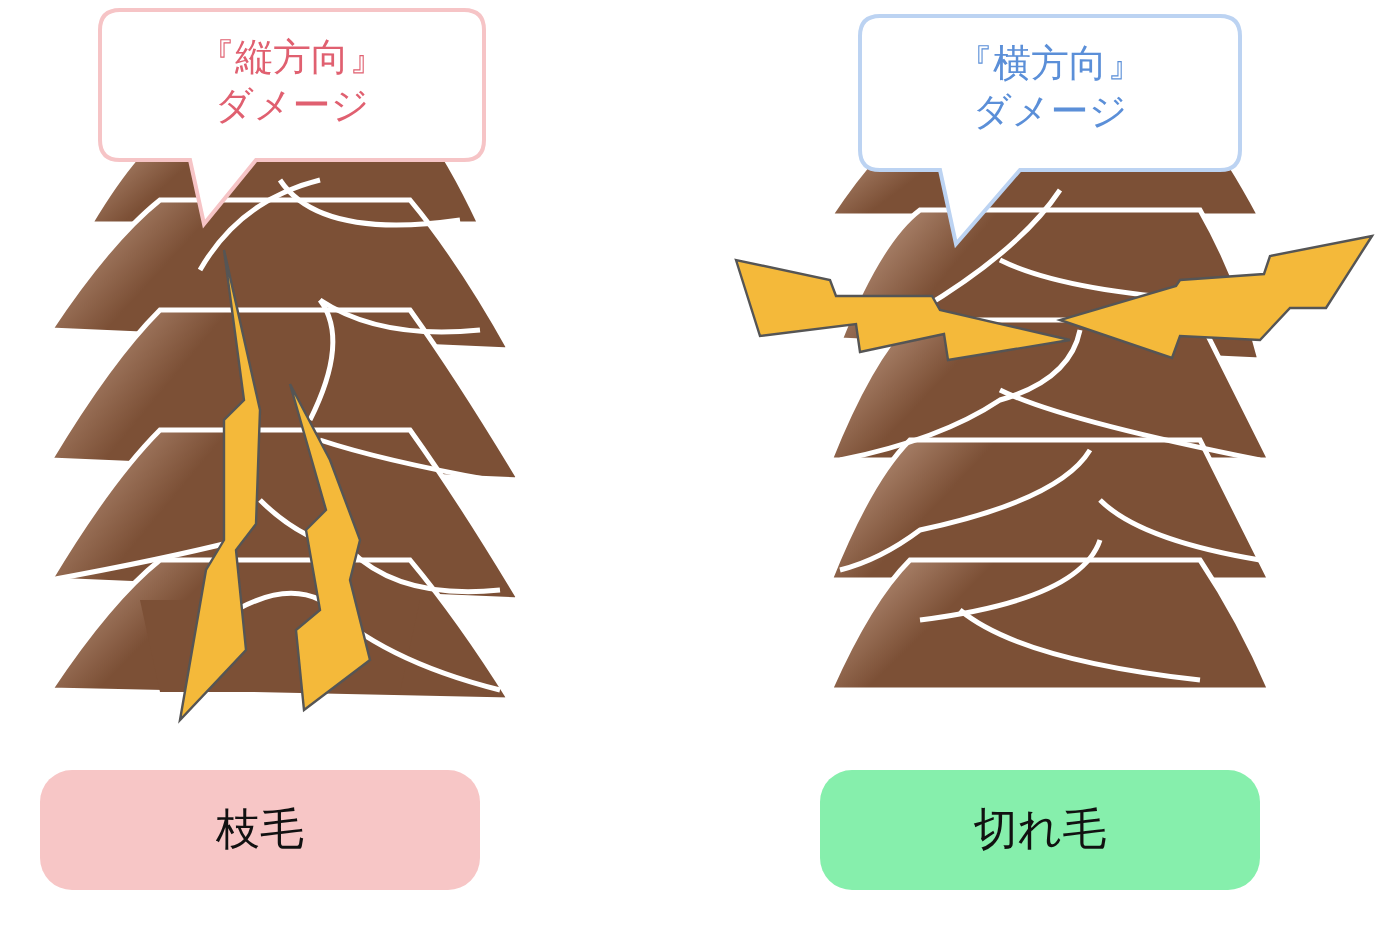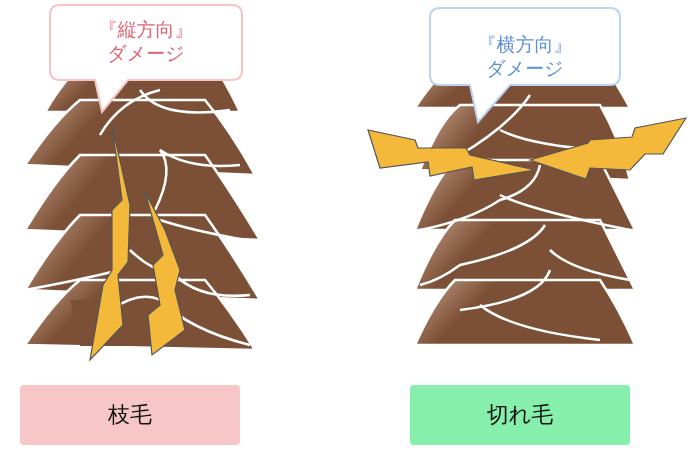--- a/index.html
+++ b/index.html
@@ -1,20 +1,20 @@
 <!DOCTYPE html>
 <html><head>
 <meta charset="utf-8">
 <style>
   html,body{margin:0;padding:0;background:#ffffff;}
   body{width:695px;height:464px;position:relative;overflow:hidden;font-family:"DejaVu Sans",sans-serif;}
   .panel{position:absolute;top:0;width:300px;height:464px;}
   .panel svg{position:absolute;left:0;top:0;}
   .bubble-text{position:absolute;text-align:center;font-size:19px;line-height:24px;}
-  .label-box{position:absolute;top:385px;width:220px;height:60px;border-radius:4px;display:flex;align-items:center;justify-content:center;font-size:22px;color:#111;}
+  .label-box{position:absolute;top:385px;width:220px;height:60px;border-radius:16px;display:flex;align-items:center;justify-content:center;font-size:22px;color:#111;}
 </style>
 </head>
 <body>
 
 <div class="panel" style="left:0;padding-left:12px;">
   <svg width="300" height="464">
     <defs>
       <linearGradient id="hg1" x1="0" y1="0" x2="1" y2="0.3">
         <stop offset="0" stop-color="#c9a58f"></stop>
         <stop offset="0.35" stop-color="#7c5036"></stop>
@@ -84,20 +84,20 @@
       <path d="M190,270 Q180,300 100,310" fill="none"></path>
       <path d="M120,305 Q150,330 240,340" fill="none"></path>
     </g>
 
     <g fill="#f4b93a" stroke="#555" stroke-width="1.2">
       <polygon points="8,130 20,168 68,162 70,176 112,167 114,180 175,170 110,155 106,148 58,148 55,140"></polygon>
       <polygon points="326,118 303,154 285,154 270,170 230,168 226,179 170,160 228,143 230,140 272,137 275,128"></polygon>
     </g>
     <path d="M80,8 L250,8 Q260,8 260,18 L260,75 Q260,85 250,85 L150,85 L118,122 L110,85 L80,85 Q70,85 70,75 L70,18 Q70,8 80,8 Z" fill="#ffffff" stroke="#bcd3f2" stroke-width="2"></path>
   </svg>
-  <div class="bubble-text" style="left:70px;top:32px;width:190px;color:#5b8fd8;">
+  <div class="bubble-text" style="left:70px;top:20px;width:190px;color:#5b8fd8;">
     <div>『横方向』</div>
     <div>ダメージ</div>
   </div>
   <div class="label-box" style="left:50px;background:#86efac;">
     <span>切れ毛</span>
   </div>
 </div>
 
 </body></html>

